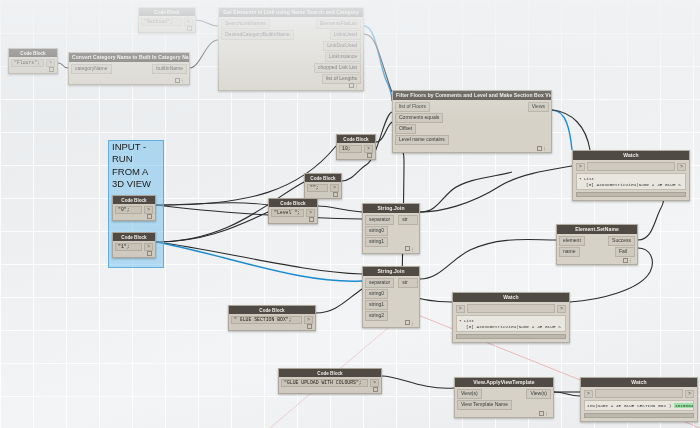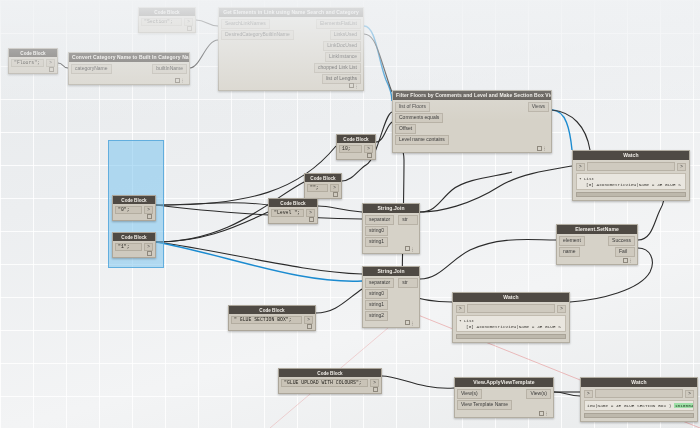--- a/index.html
+++ b/index.html
@@ -183,20 +183,24 @@
       <path d="M452,302 C 440,302 420,300 404,294"></path>
       <path d="M554,392 C 566,392 572,392 580,392"></path>
       <path d="M554,392 C 566,392 568,396 580,396"></path>
       <path d="M392,142 C 400,142 404,150 404,160 C 404,200 402,260 402,300"></path>
       <path d="M364,34 C 372,34 376,44 380,56 C 386,74 390,88 392,92"></path>
     </g>
   </svg>
 
   <div class="sel-group" style="left:108px;top:140px;width:54px;height:126px;"></div>
 
+  <div class="note-text" style="left:112px;top:141px;width:60px;">INPUT -
+RUN
+FROM A
+3D VIEW</div>
 
   <div class="codeblock" style="left:138px;top:7px;width:58px;">
     <div class="cb-hdr">Code Block</div>
     <div class="cb-body">
       <div class="cb-code">"Section";</div>
       <div class="cb-out">&gt;</div>
       <div class="cb-sq"></div>
     </div>
   </div>
 

